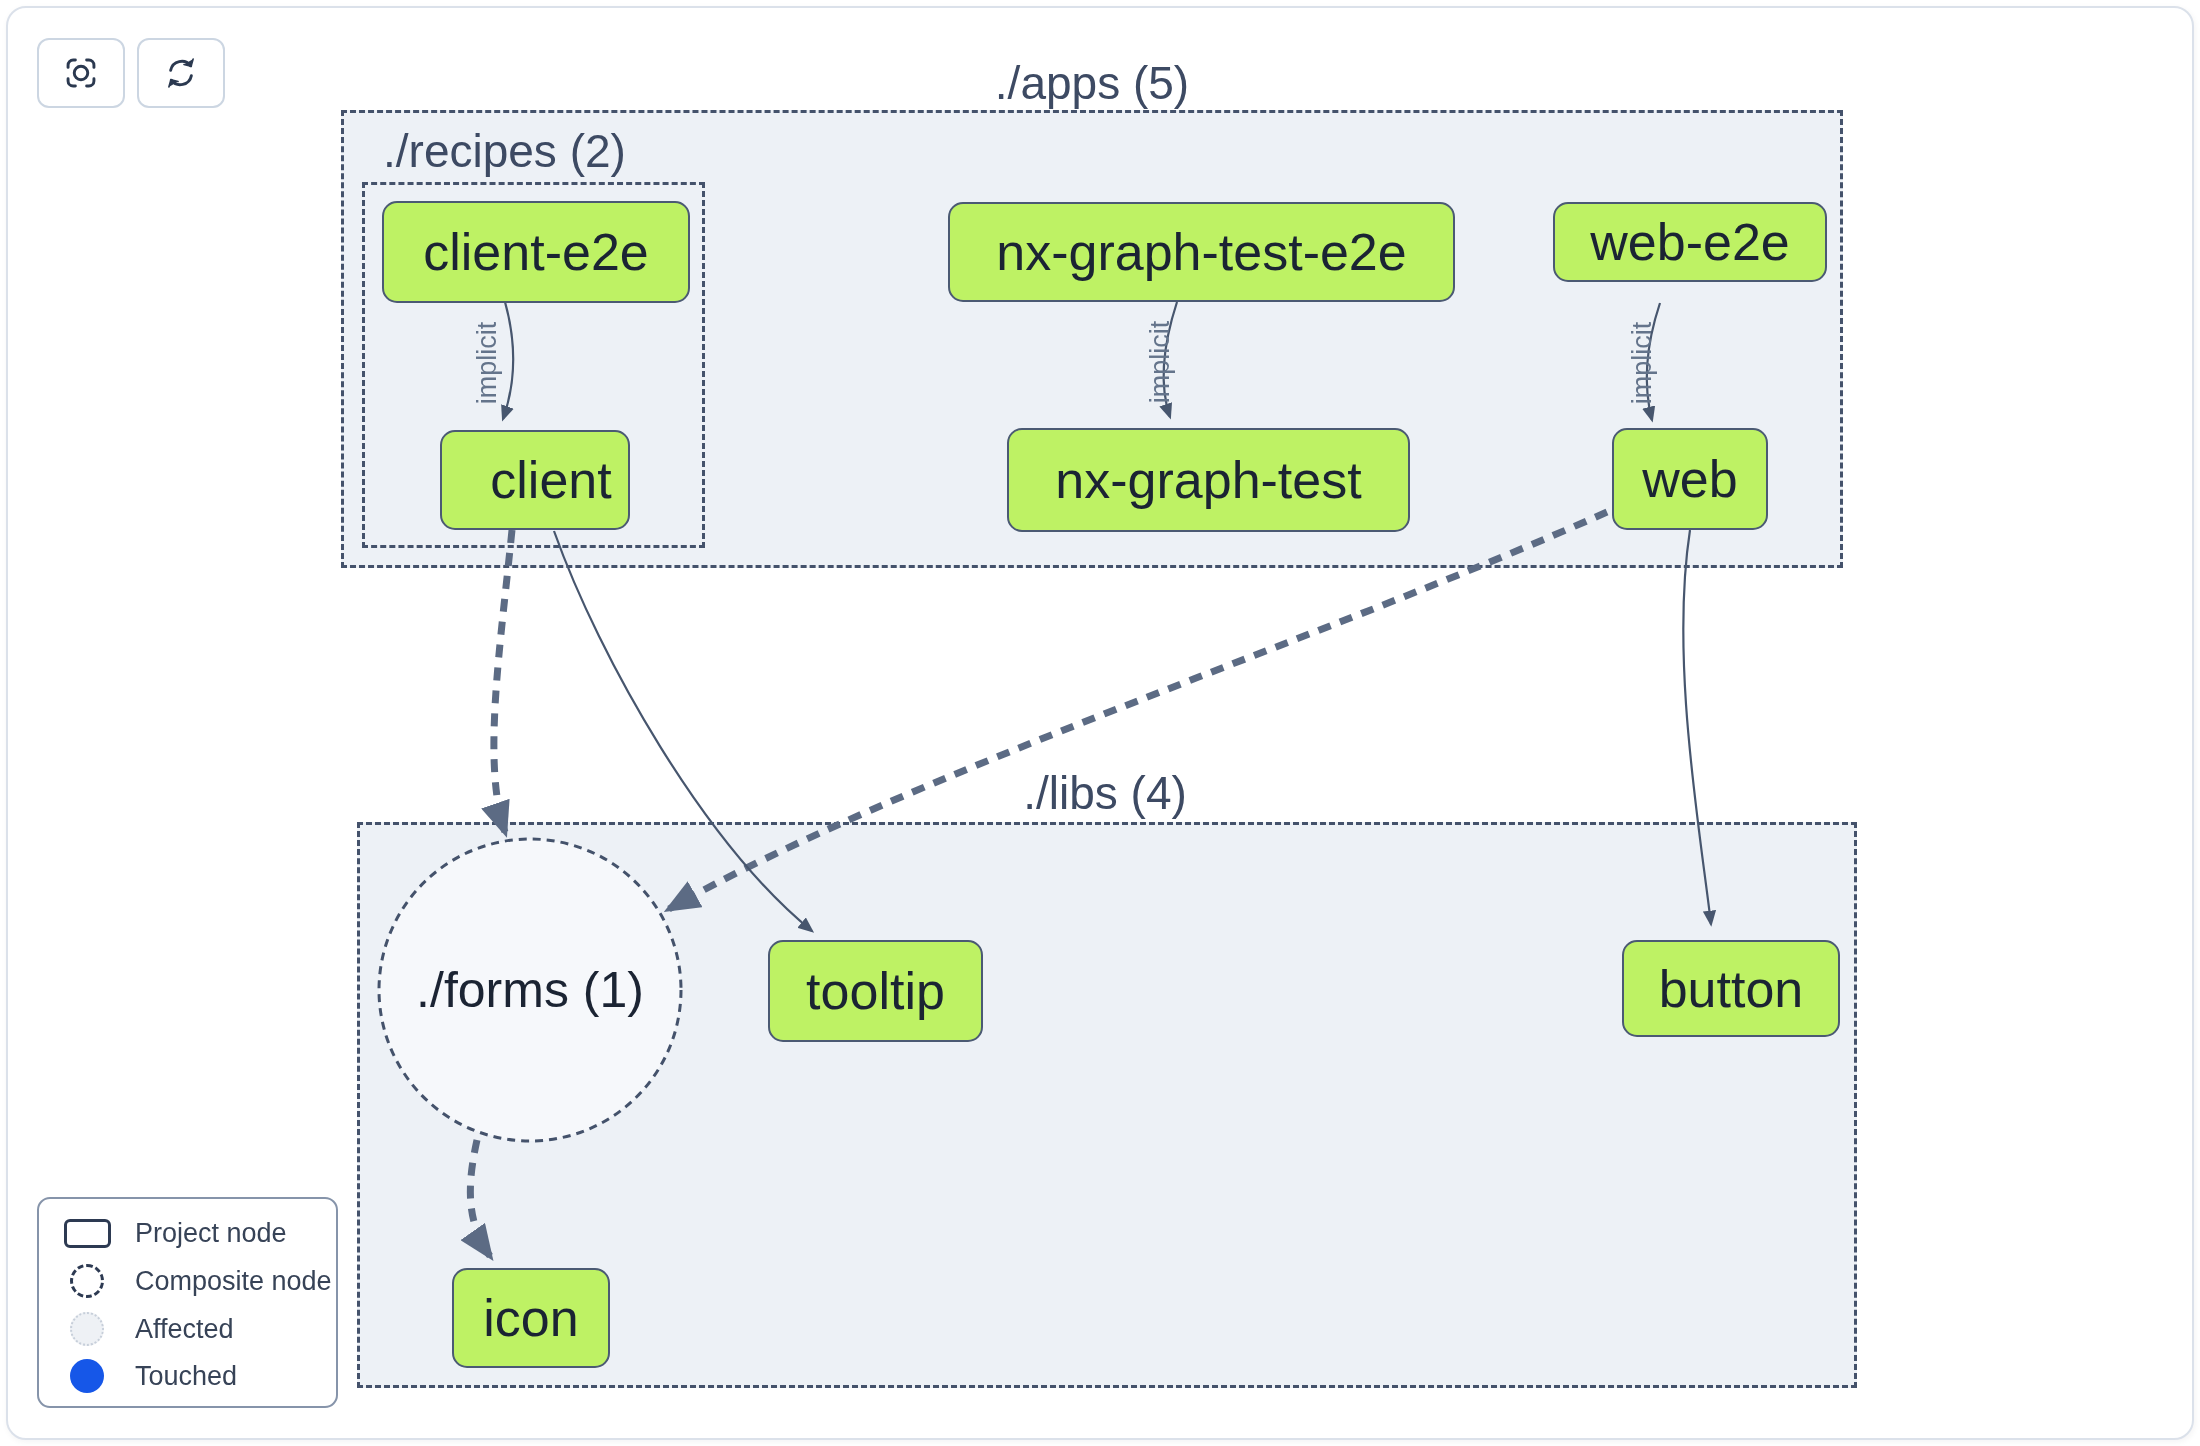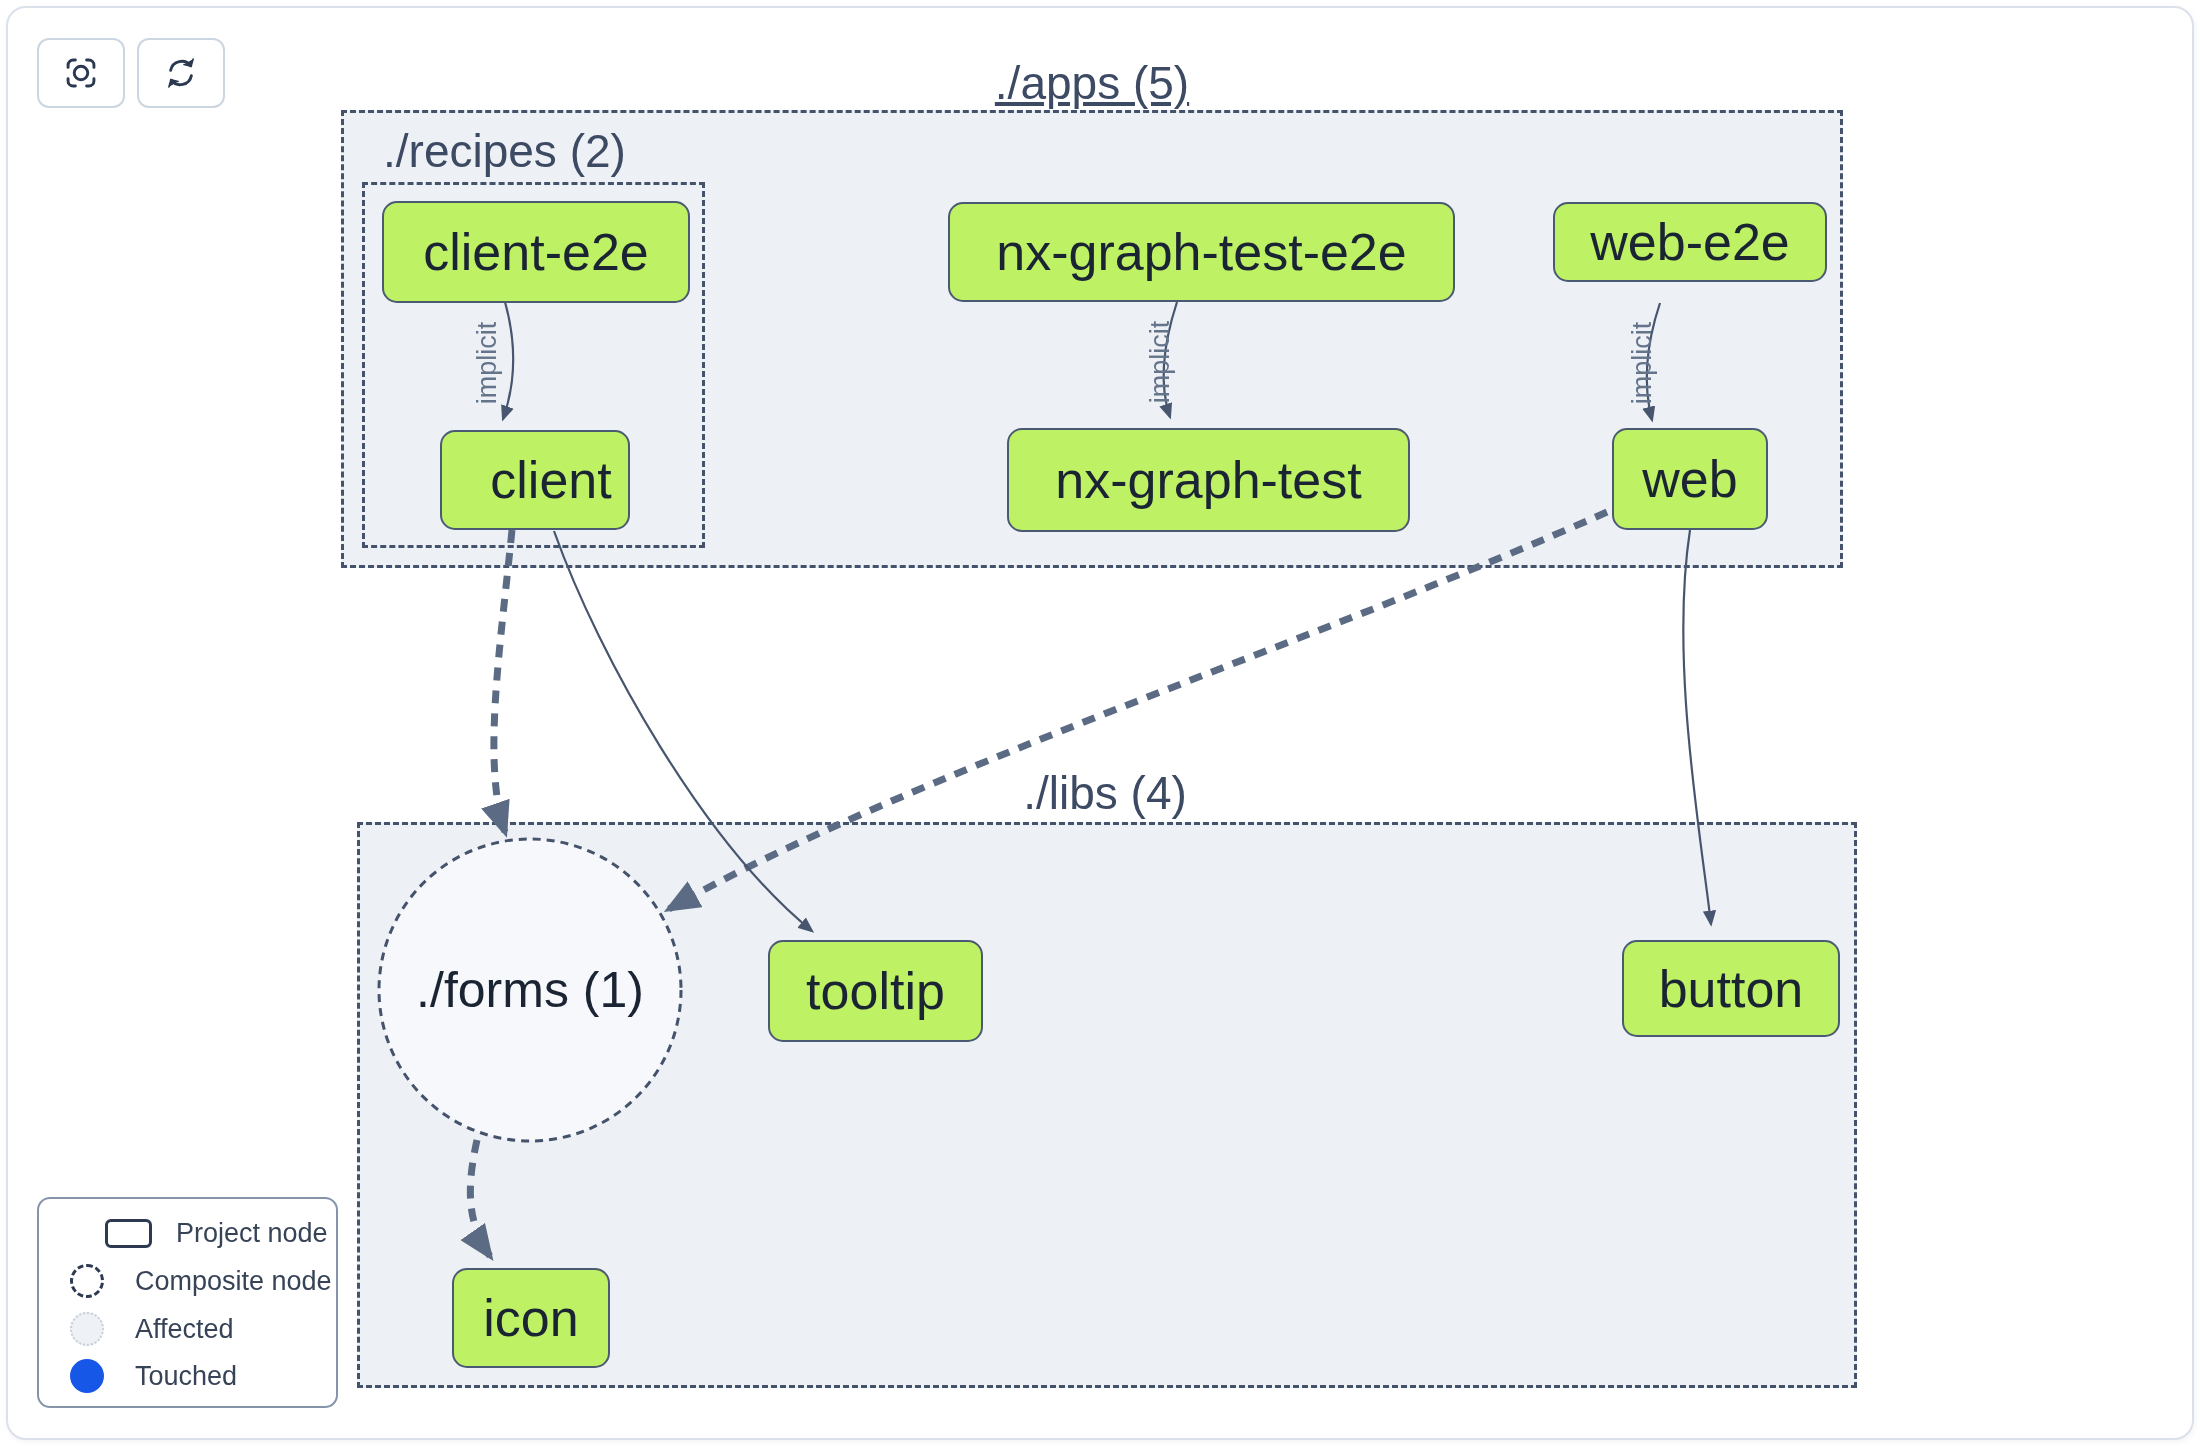--- a/index.html
+++ b/index.html
@@ -41,21 +41,21 @@
 </head>
 <body>
 
 <div class="canvas">
   <div class="card"></div>
 
   <div class="cluster" style="left:341px;top:110px;width:1502px;height:458px;background:#edf1f6;"></div>
   <div class="cluster" style="left:362px;top:182px;width:343px;height:366px;background:transparent;"></div>
   <div class="cluster" style="left:357px;top:822px;width:1500px;height:566px;background:#edf1f6;"></div>
 
-  <div class="cluster-label" style="left:892px;top:56px;width:400px;text-align:center;text-decoration:underline;">./apps (5)</div>
+  <div class="cluster-label" style="left:892px;top:56px;width:400px;text-align:center;">./apps (5)</div>
   <div class="cluster-label" style="left:383px;top:124px;">./recipes (2)</div>
   <div class="cluster-label" style="left:905px;top:766px;width:400px;text-align:center;">./libs (4)</div>
 
   <svg class="edges" width="2200" height="1446" viewBox="0 0 2200 1446">
     <defs>
       <marker id="arrow-s" viewBox="0 0 12 10" markerUnits="userSpaceOnUse" markerWidth="16" markerHeight="14" refX="10" refY="5" orient="auto">
         <path d="M0 0 L12 5 L0 10 Z" fill="#47566e"></path>
       </marker>
       <marker id="arrow-b" viewBox="0 0 12 10" markerUnits="userSpaceOnUse" markerWidth="36" markerHeight="30" refX="10" refY="5" orient="auto">
         <path d="M0 0 L12 5 L0 10 Z" fill="#5c6b84"></path>
@@ -106,21 +106,21 @@
       <svg viewBox="0 0 32 32" fill="none" stroke="#2b3950" stroke-width="2.6" stroke-linecap="round">
         <path d="M6.8 13.6 A10 10 0 0 1 24.6 9.6"></path>
         <path d="M25.2 18.4 A10 10 0 0 1 7.4 22.4"></path>
         <path d="M26.8 3.6 L25 10 L18.6 8.4" fill="#2b3950" stroke-width="1.4"></path>
         <path d="M5.2 28.4 L7 22 L13.4 23.6" fill="#2b3950" stroke-width="1.4"></path>
       </svg>
     </span>
   </div>
 
   <div class="legend">
-    <div class="legend-row" style="top:14px;padding-left:41px;">
+    <div class="legend-row" style="top:14px;">
       <div class="legend-swatch-col">
           <div class="sw-rect"></div>
         </div>
       <div class="legend-label">Project node</div>
     </div>
     <div class="legend-row" style="top:62px;">
       <div class="legend-swatch-col">
           <div class="sw-dashed"></div>
         </div>
       <div class="legend-label">Composite node</div>

